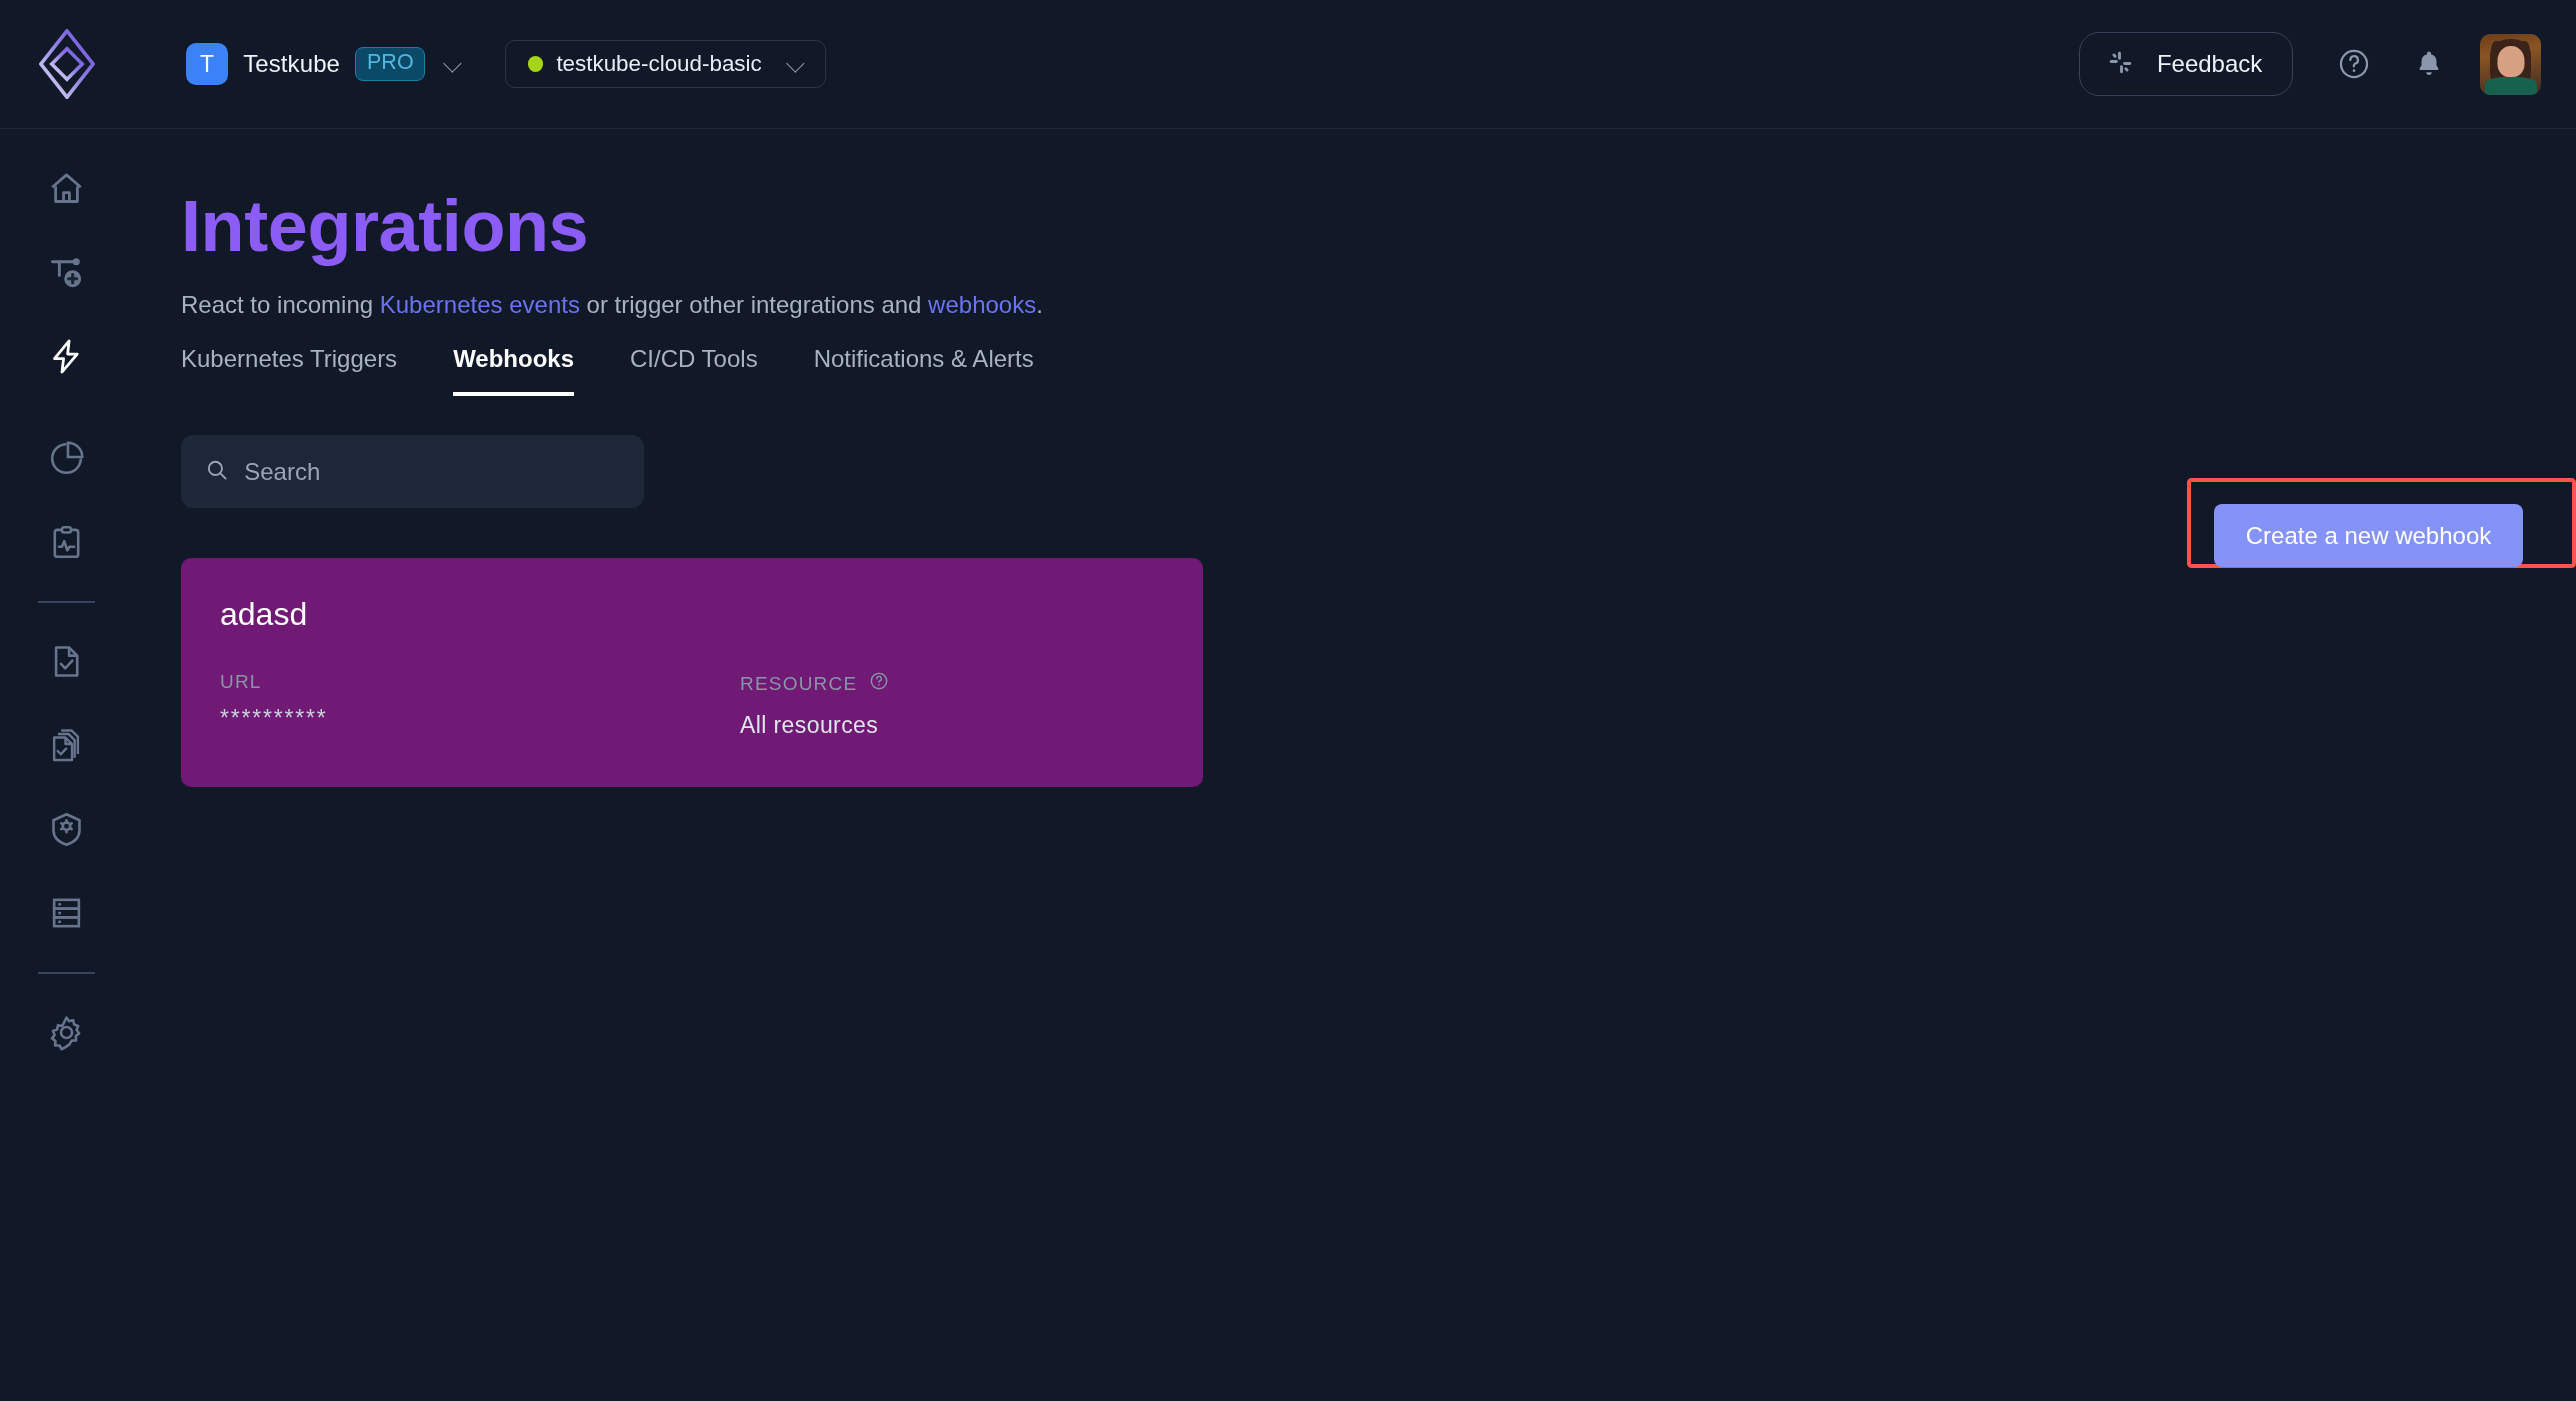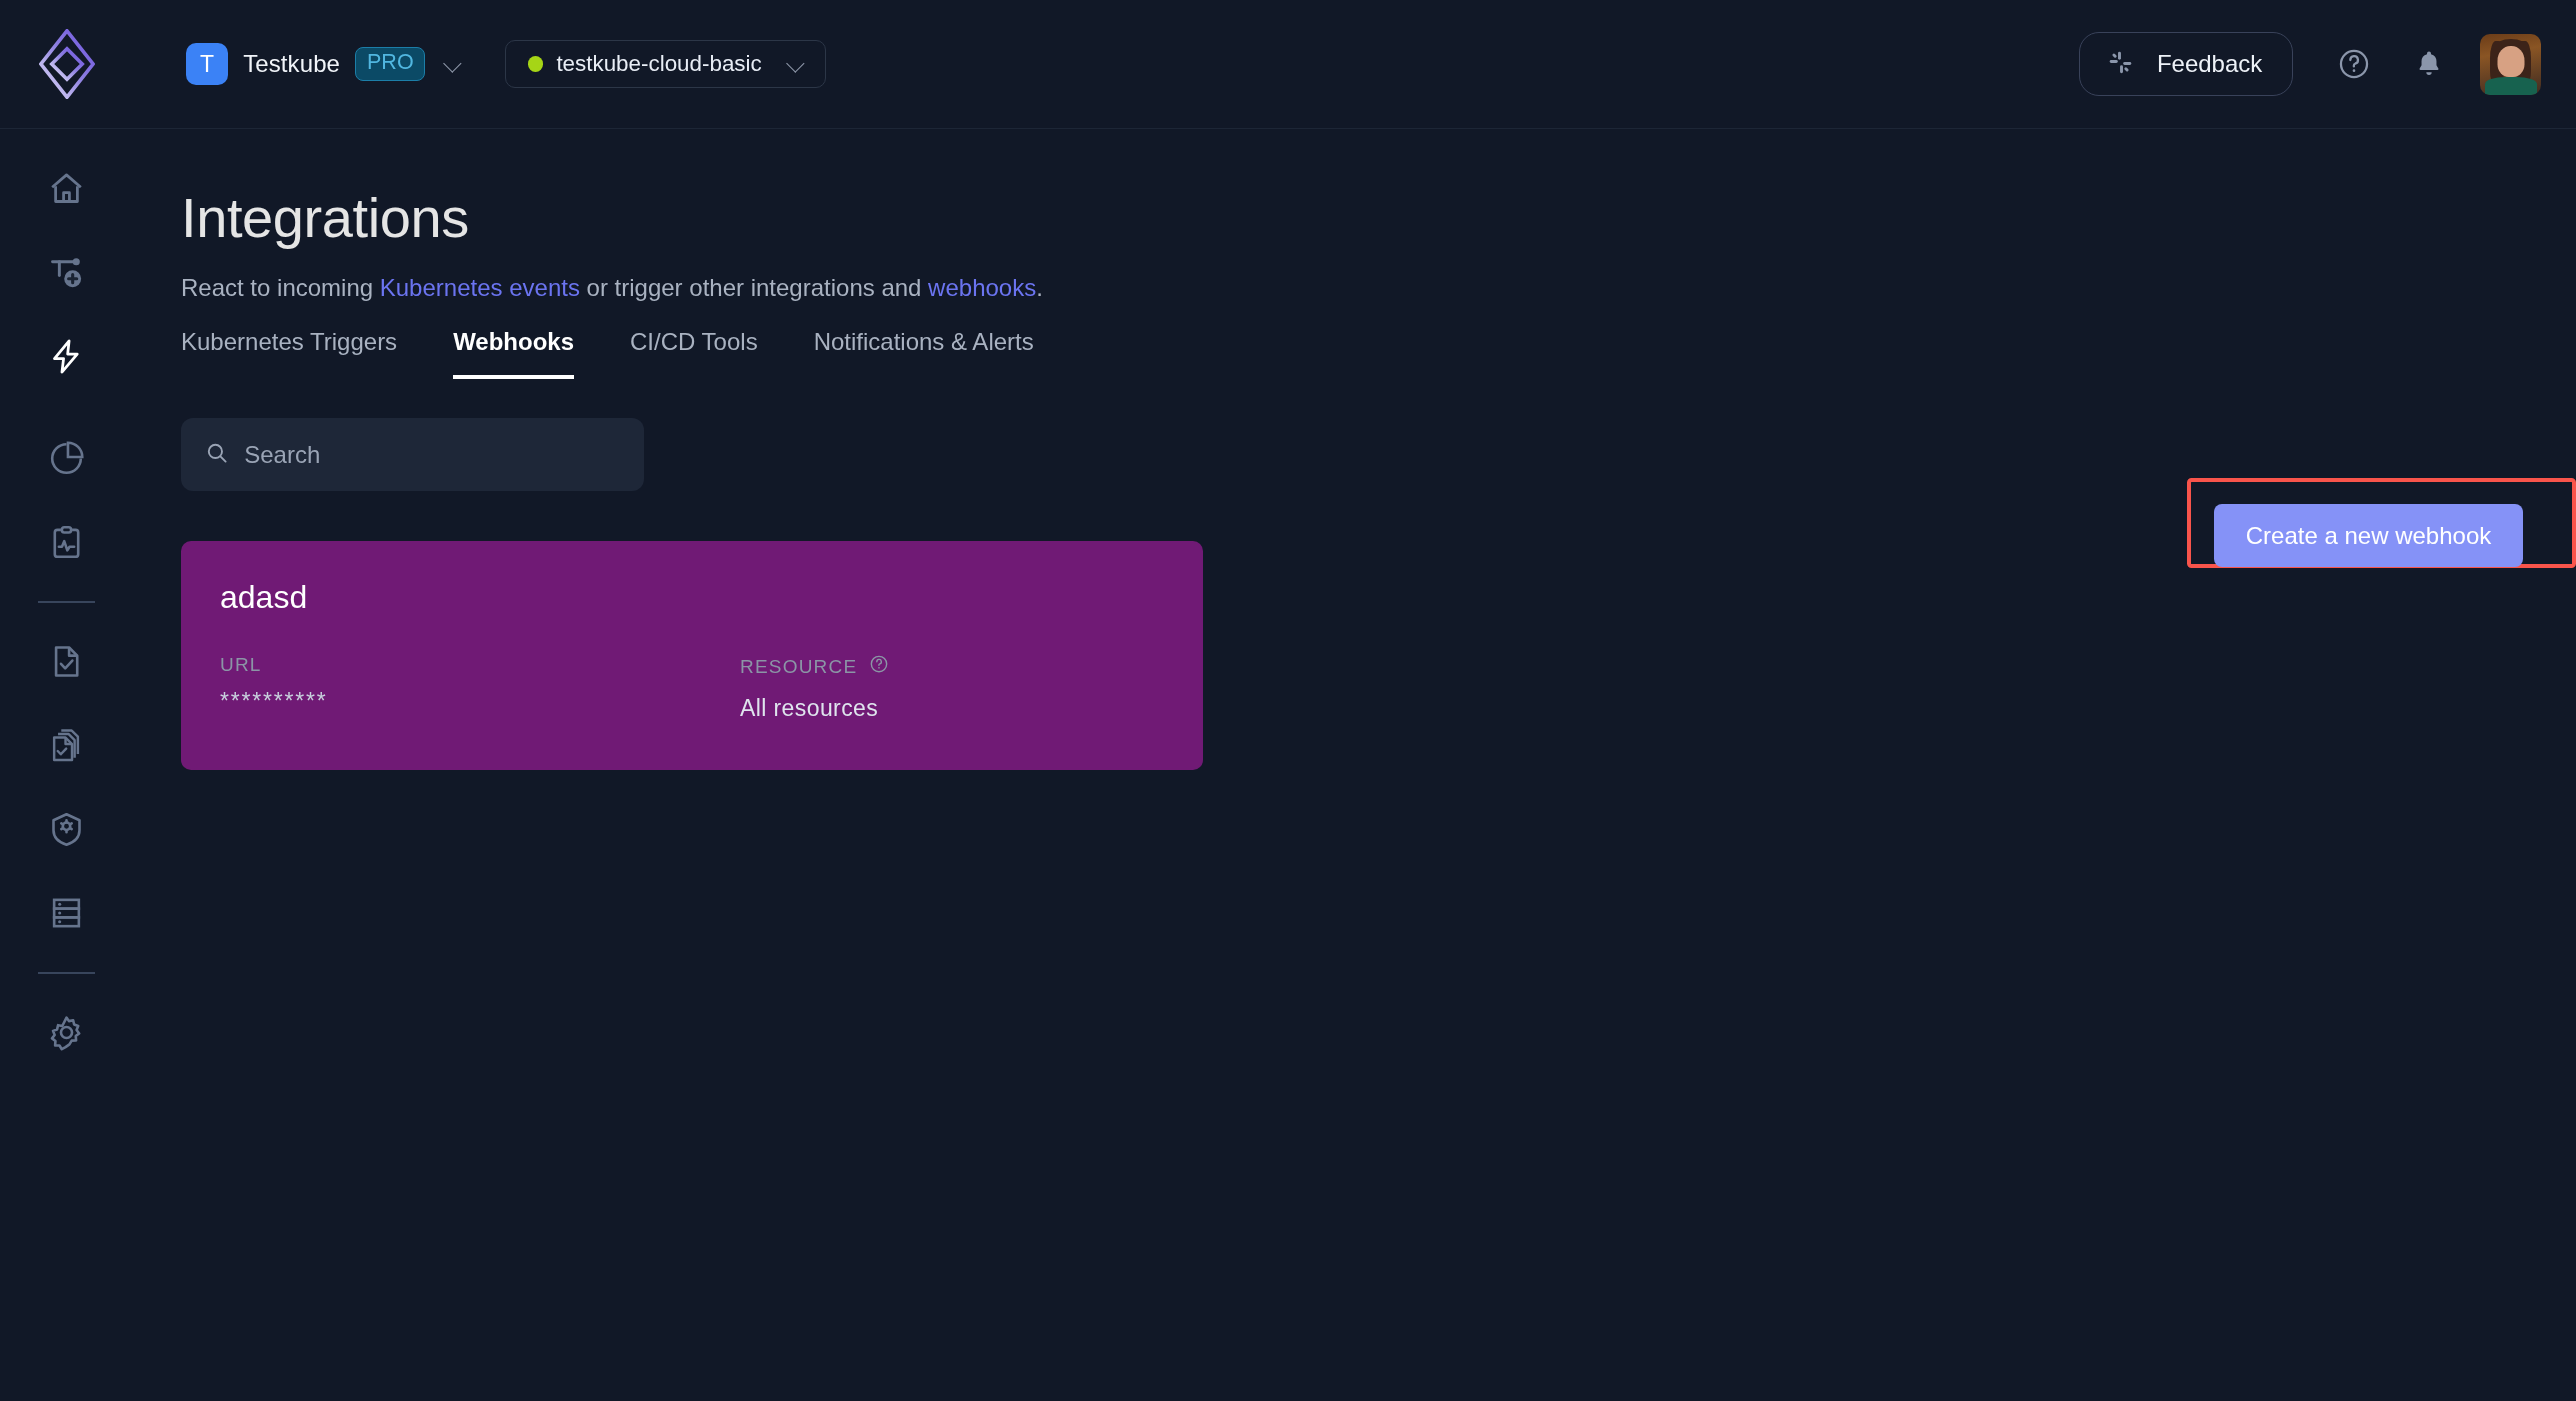--- a/index.html
+++ b/index.html
@@ -109,21 +109,21 @@
   .nav-item {
     width: 133px; height: 67px;
     display: flex; align-items: center; justify-content: center;
     cursor: pointer;
   }
   .nav-sep { width: 57px; height: 1.8px; background: #38455c; }
 
   
   .main { position: absolute; top: 129px; left: 133px; width: 2443px; }
   .page-title {
-    color: #e5e5e5; font-size: 56px; font-weight: normal;
+    color: #8b5cf6; font-size: 72px; font-weight: bold;
     letter-spacing: -0.4px;
     margin: 56px 0 0 48px;
   }
   .page-sub {
     margin: 26px 0 0 48px; font-size: 24px; color: #a9b2c1; line-height: 1;
   }
   .page-sub a { color: #6b74f0; text-decoration: none; cursor: pointer; }
 
   .tabs {
     margin: 28px 0 0 48px; display: flex; align-items: flex-end; gap: 0;

